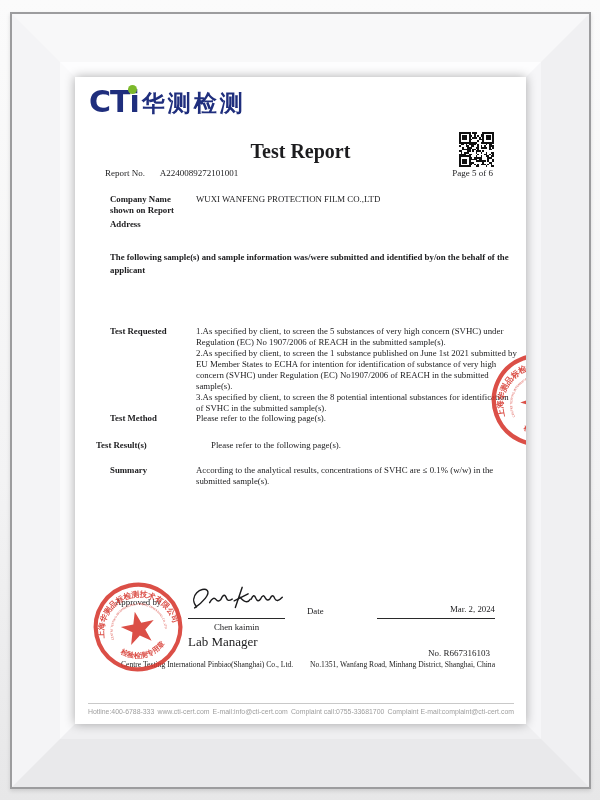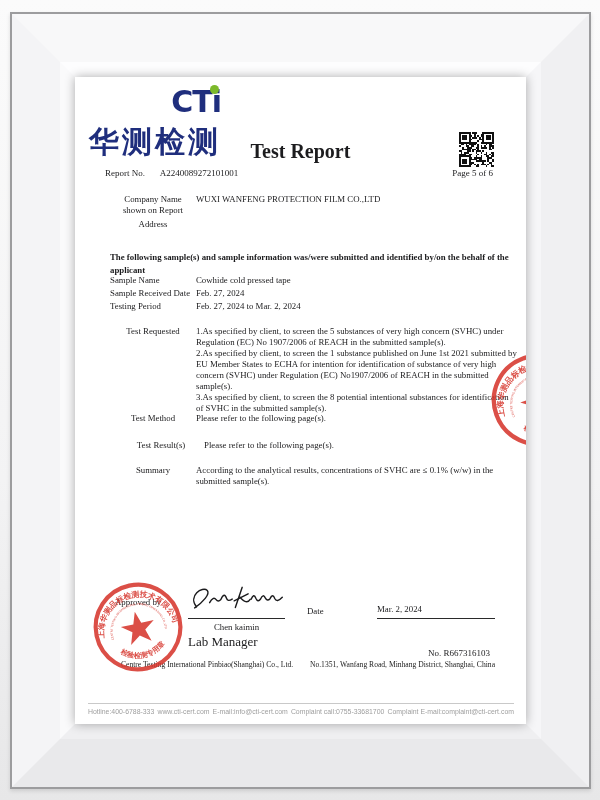--- a/index.html
+++ b/index.html
@@ -5,49 +5,49 @@
   html,body{margin:0;padding:0;width:600px;height:800px;}
   body{font-family:"Liberation Serif",serif;background:#f0f0f1;}
   .stage{position:relative;width:600px;height:800px;background:linear-gradient(180deg,#fbfbfb 0%,#f3f3f4 60%,#e7e7e8 100%);overflow:hidden;}
   
   .frame-line{position:absolute;left:10px;top:12px;right:9px;bottom:11px;border:2px solid #9c9c9e;box-shadow:0 2px 4px rgba(0,0,0,.12);}
   .frame-outer{position:absolute;inset:0;border-style:solid;border-width:48px;border-color:#f8f8f9 #f0f0f2 #e9e9eb #f4f4f6;}
   .frame-inner{position:absolute;inset:0;border-style:solid;border-width:15px;border-color:#fdfdfe #f6f6f8 #efeff1 #fafafb;}
   .document{position:absolute;inset:0;background:#ffffff;overflow:hidden;box-shadow:0 0 10px rgba(0,0,0,.32);color:#1c1c1e;}
   .abs{position:absolute;}
   
-  .logo{left:14px;top:11px;display:flex;align-items:flex-end;gap:13px;flex-direction:column;}
+  .logo{left:14px;top:11px;display:flex;align-items:flex-end;gap:3px;}
   .logo-latin{position:relative;font-family:"DejaVu Sans",sans-serif;font-weight:bold;font-size:30px;line-height:28px;letter-spacing:-1px;color:#1f2e7d;}
   .logo-dot{position:absolute;left:39px;top:-3px;width:9px;height:9px;border-radius:50%;background:#7cb92b;}
-  .logo-cn{font-family:"DejaVu Sans",sans-serif;font-weight:bold;font-size:30px;line-height:26px;letter-spacing:3px;color:#1f2e7d;}
+  .logo-cn{font-family:"DejaVu Sans",sans-serif;font-weight:bold;font-size:23px;line-height:26px;letter-spacing:3px;color:#1f2e7d;}
   
   .title{left:0;top:63px;width:100%;text-align:center;font-weight:bold;font-size:20px;}
   .qr{right:32px;top:55px;width:35px;height:35px;}
   .report-row{left:30px;top:91px;right:30px;font-size:9px;}
   .report-no-label{display:inline-block;width:53px;}
   .page-info{position:absolute;right:3px;top:0;}
   
   .grid{display:grid;grid-template-columns:86px 1fr;column-gap:0;font-size:8.8px;line-height:11px;}
-  .lbl-b{font-weight:normal;text-align:center;}
+  .lbl-b{font-weight:bold;}
   .pre{white-space:pre;}
   .company{left:35px;top:117px;right:18px;row-gap:3px;}
   .intro{left:35px;top:174px;width:405px;font-weight:bold;font-size:8.8px;line-height:13px;}
   .samples{left:35px;top:198px;right:18px;row-gap:2px;}
   .sec-tr{left:35px;top:249px;right:10px;}
   .sec-tm{left:35px;top:336px;right:18px;}
-  .sec-trs{left:43px;top:363px;right:18px;}
+  .sec-trs{left:21px;top:363px;right:18px;gap:29px;}
   .sec-sum{left:35px;top:388px;right:18px;}
   
   .approved{left:40px;top:520px;font-size:8.8px;}
   .sig-svg{left:108px;top:506px;width:104px;height:30px;}
   .sig-line{left:113px;top:541px;width:97px;border-top:1px solid #2a2a2a;}
   .sig-name{left:113px;top:545px;width:97px;text-align:center;font-size:8.8px;}
   .sig-title{left:113px;top:557px;width:97px;text-align:left;font-size:13px;}
   .date-label{left:232px;top:529px;font-size:8.8px;}
-  .date-box{left:302px;top:527px;width:118px;height:14px;text-align:left;font-size:8.8px;border-bottom:1px solid #2a2a2a;}
+  .date-box{left:302px;top:527px;width:118px;height:14px;text-align:right;font-size:8.8px;border-bottom:1px solid #2a2a2a;}
   .cert-no{right:36px;top:571px;font-size:9px;}
   .company-row{left:30px;top:583px;right:31px;display:flex;justify-content:space-between;font-size:7.6px;color:#222;padding-left:16px;}
   
   .stamp{color:#d6352c;opacity:.87;}
   .stamp-left{left:17px;top:504px;width:92px;height:92px;transform:rotate(-12deg);}
   .stamp-right{left:415px;top:275px;width:96px;height:96px;transform:rotate(-20deg);}
   
   .footer{left:13px;right:12px;top:626px;border-top:1px solid #c9c9c9;padding-top:4px;display:flex;justify-content:space-between;font-family:"Liberation Sans",sans-serif;font-size:6.9px;color:#9e9e9e;white-space:nowrap;}
 </style>
 </head>
@@ -103,28 +103,20 @@
           <div class="abs grid company">
             <div class="lbl-b pre">Company Name
 shown on Report</div>
             <div class="pre">WUXI WANFENG PROTECTION FILM CO.,LTD</div>
             <div class="lbl-b">Address</div>
           </div>
 
           <div class="abs intro pre">The following sample(s) and sample information was/were submitted and identified by/on the behalf of the
 applicant</div>
 
-          <div class="abs grid samples">
-            <div>Sample Name</div>
-            <div>Cowhide cold pressed tape</div>
-            <div>Sample Received Date</div>
-            <div>Feb. 27, 2024</div>
-            <div>Testing Period</div>
-            <div>Feb. 27, 2024 to Mar. 2, 2024</div>
-          </div>
 
           <div class="abs grid sec-tr">
             <div class="lbl-b">Test Requested</div>
             <div class="pre">1.As specified by client, to screen the 5 substances of very high concern (SVHC) under
 Regulation (EC) No 1907/2006 of REACH in the submitted sample(s).
 2.As specified by client, to screen the 1 substance published on June 1st 2021 submitted by
 EU Member States to ECHA for intention for identification of substance of very high
 concern (SVHC) under Regulation (EC) No1907/2006 of REACH in the submitted
 sample(s).
 3.As specified by client, to screen the 8 potential intentional substances for identification

